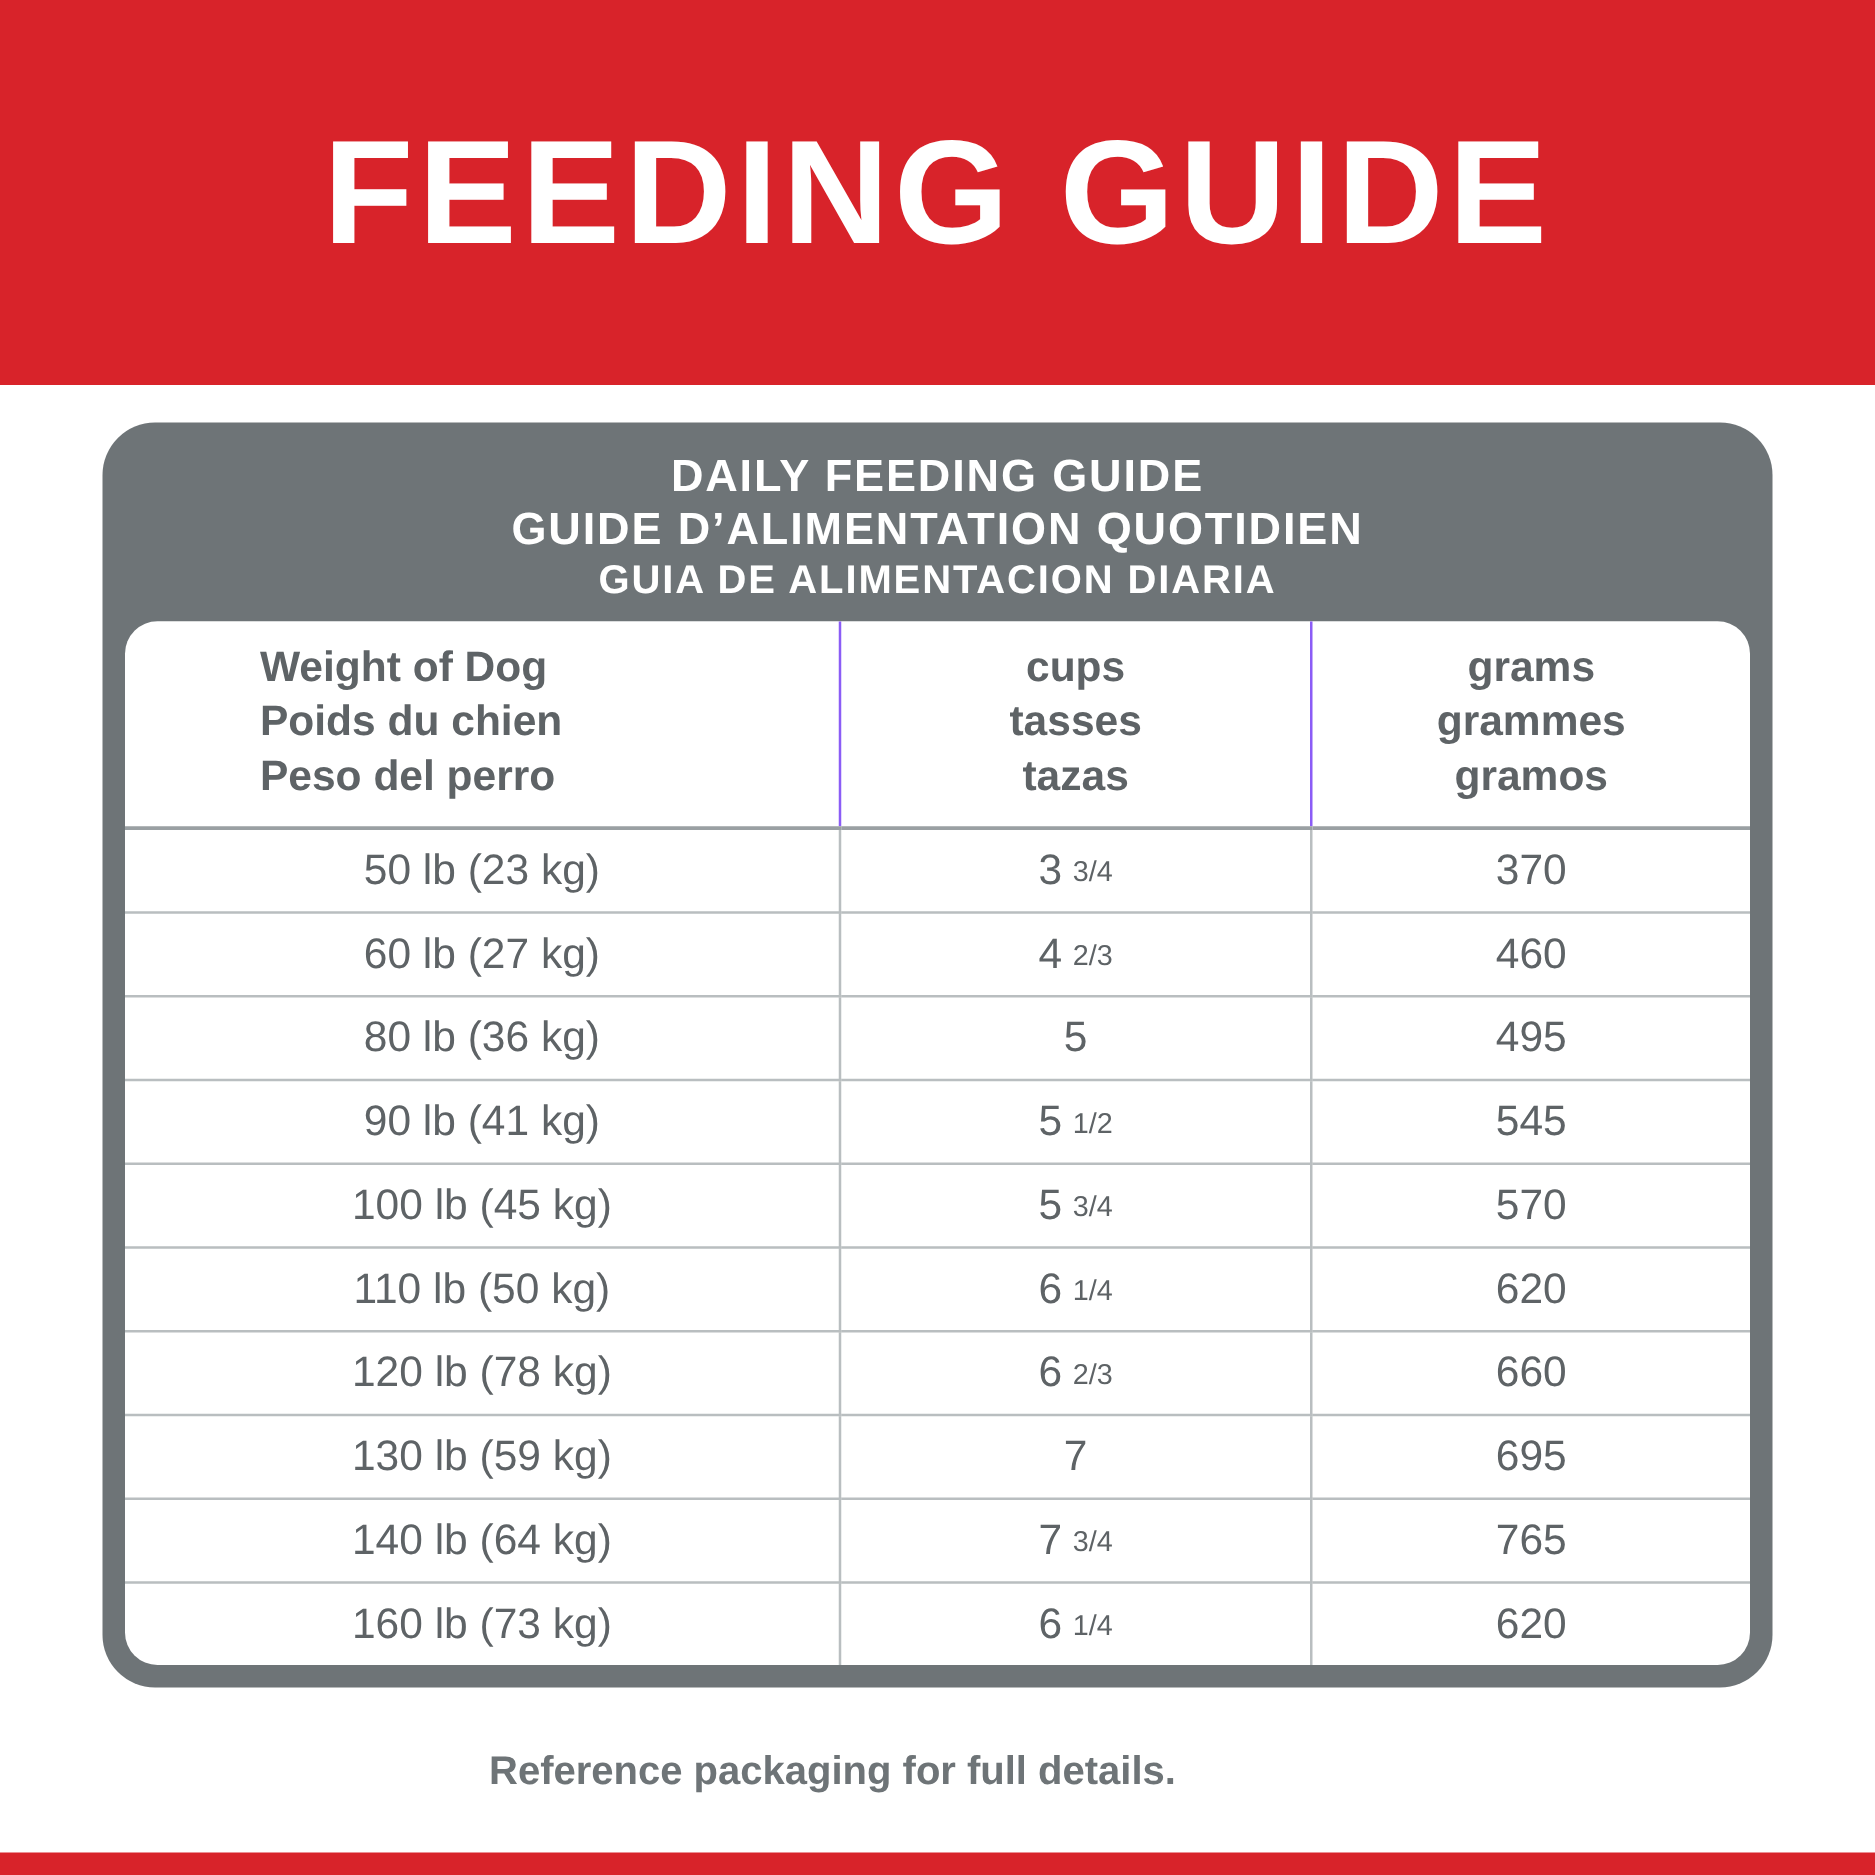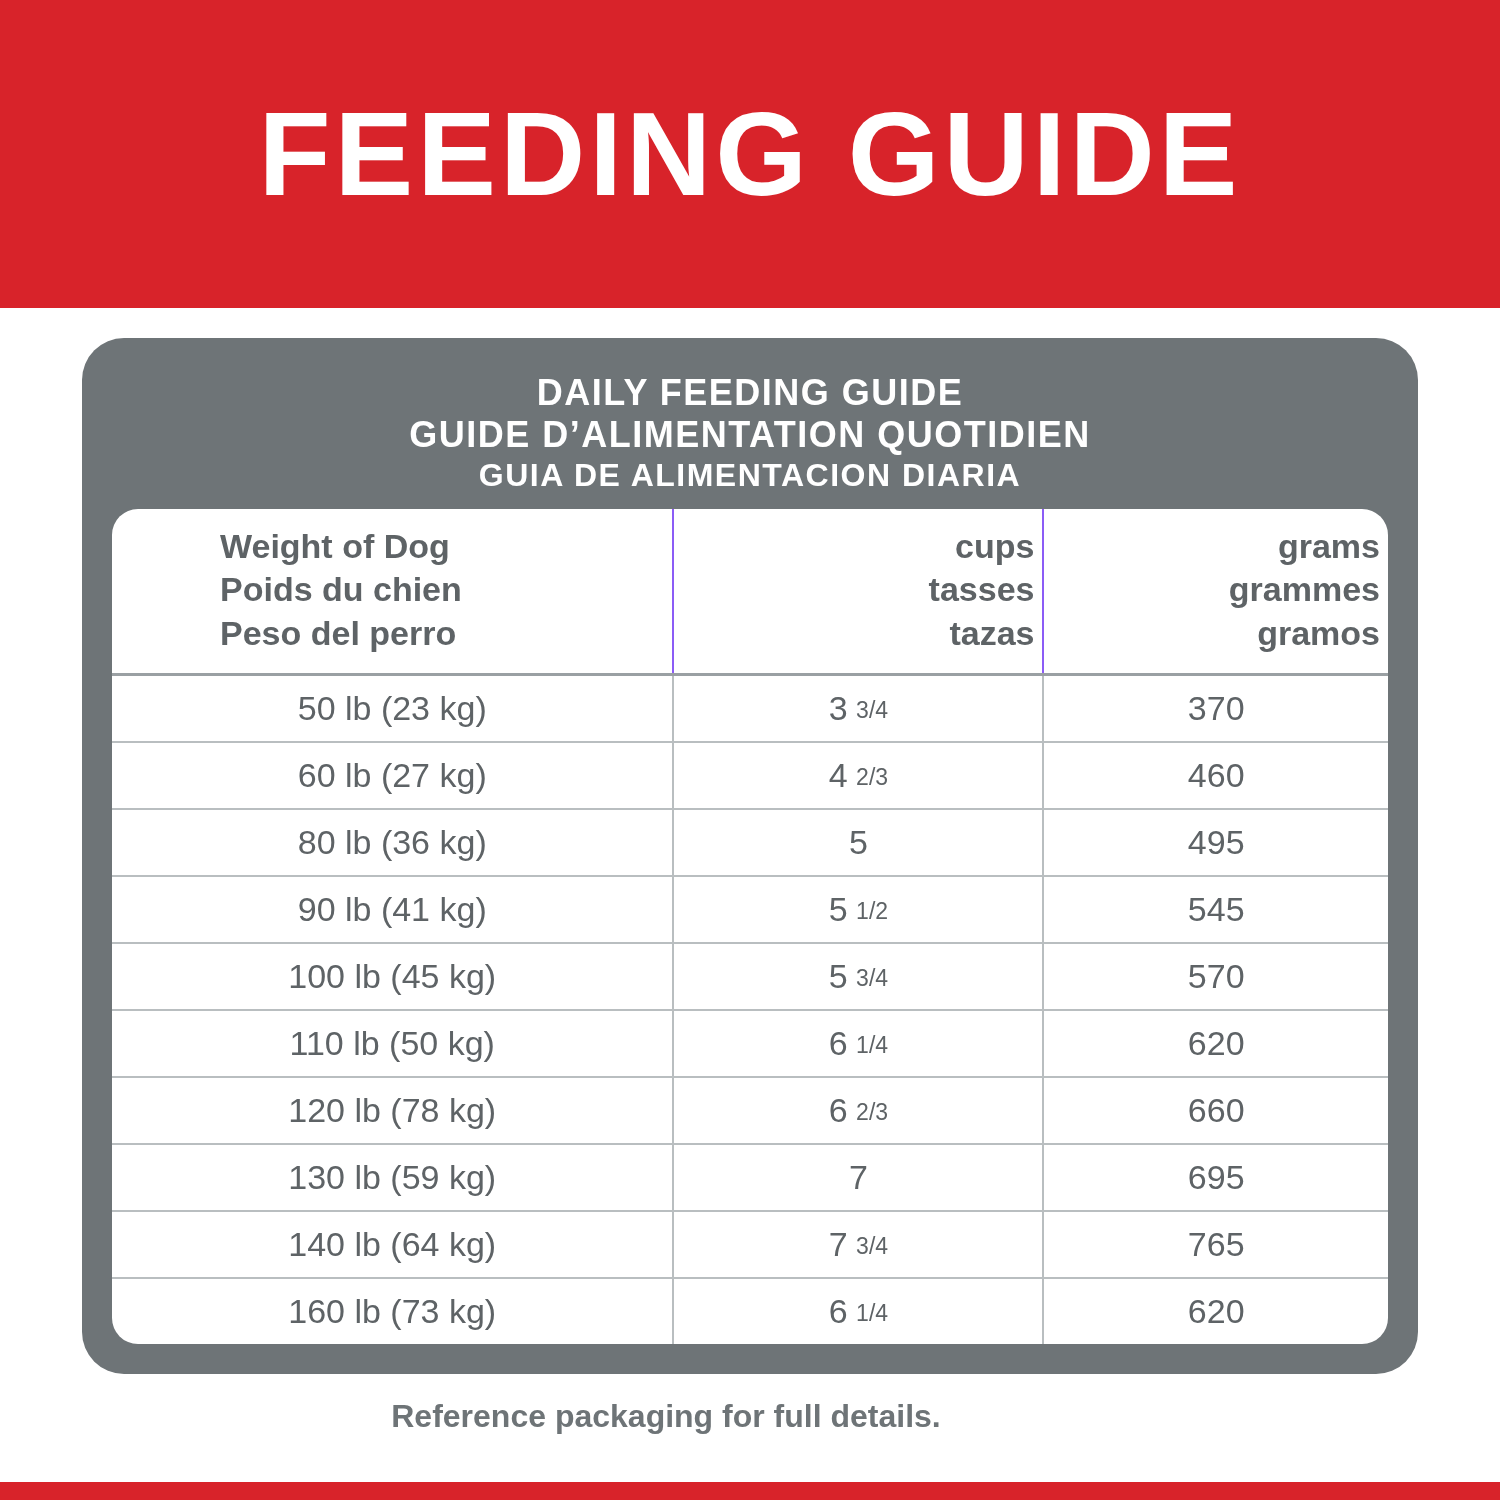--- a/index.html
+++ b/index.html
@@ -48,21 +48,21 @@
   }
 
   
   .card {
     position: absolute;
     left: 82px;
     top: 338px;
     width: 1336px;
     background: #6e7477;
     border-radius: 42px;
-    padding: 16px;
+    padding: 4px;
     box-sizing: border-box;
   }
 
   .card-head {
     padding: 18px 10px 14px 10px;
     text-align: center;
     color: #ffffff;
   }
   .card-head .line {
     font-weight: bold;
@@ -88,21 +88,21 @@
   table.feeding col.c1 { width: 44%; }
   table.feeding col.c2 { width: 29%; }
   table.feeding col.c3 { width: 27%; }
 
   table.feeding th {
     color: #5e6366;
     font-size: 34px;
     font-weight: bold;
     line-height: 1.28;
     padding: 16px 8px 18px 8px;
-    text-align: right;
+    text-align: center;
     border-bottom: 3px solid #9aa0a3;
     vertical-align: middle;
   }
   table.feeding th .sub {
     display: block;
   }
   table.feeding th.col-weight { text-align: left; padding-left: 108px; }
 
   table.feeding td {
     color: #5e6366;

